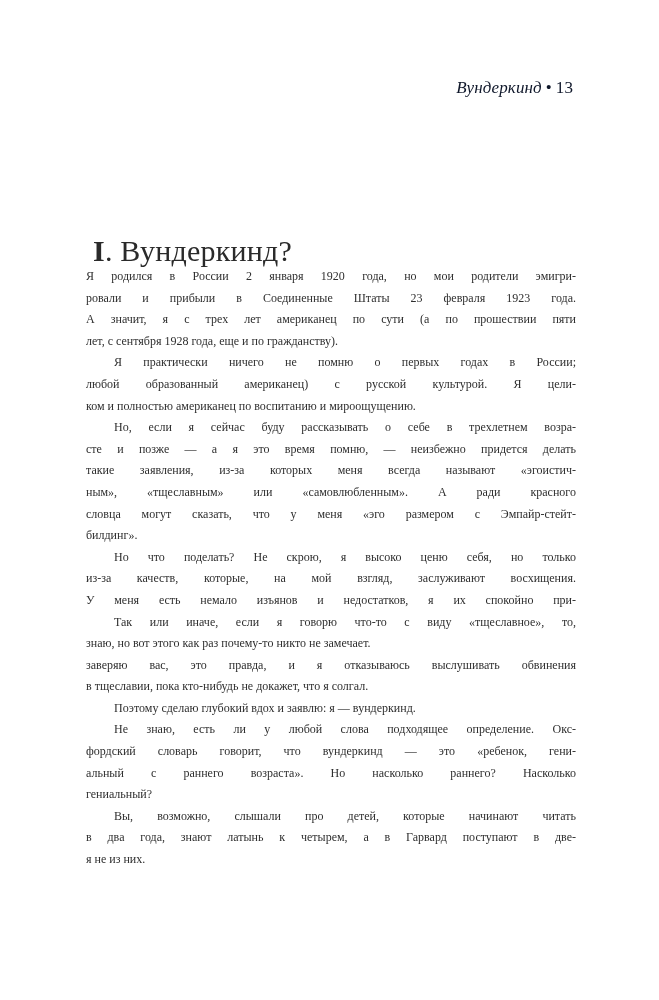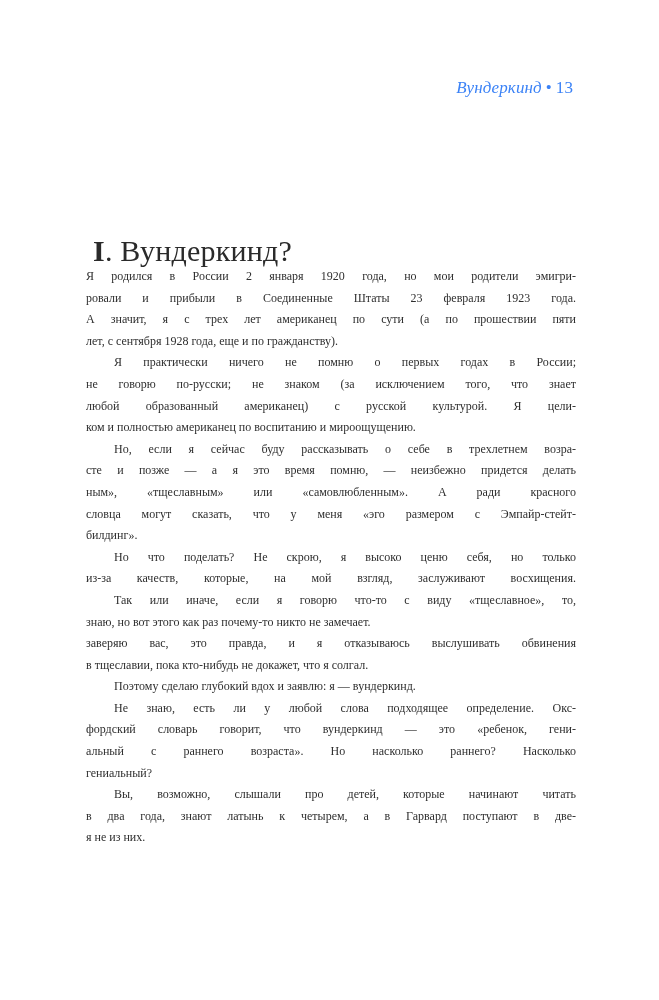--- a/index.html
+++ b/index.html
@@ -13,21 +13,21 @@
       position: relative;
       overflow: hidden;
       font-family: "Liberation Serif", "DejaVu Serif", serif;
       color: #2a2a2a;
     }
     .running-head {
       position: absolute;
       top: 78px;
       right: 86px;
       font-size: 17px;
-      color: #3b82f6;
+      color: #0f172a;
       letter-spacing: 0.1px;
     }
     .running-head .rh-title {
       font-style: italic;
     }
     .running-head .rh-bullet {
       margin: 0 4px;
     }
     .chapter-title {
       position: absolute;
@@ -75,30 +75,31 @@
   <span class="num">I</span><span>.</span>
   <span>Вундеркинд?</span>
 </h1>
 
 <div class="body-text" id="body-text">
     <span class="line">Я родился в России 2 января 1920 года, но мои родители эмигри-</span>
     <span class="line">ровали и прибыли в Соединенные Штаты 23 февраля 1923 года.</span>
     <span class="line">А значит, я с трех лет американец по сути (а по прошествии пяти</span>
     <span class="line last">лет, с сентября 1928 года, еще и по гражданству).</span>
     <span class="line indent">Я практически ничего не помню о первых годах в России;</span>
-    <span class="line">не говорю по-русски; не знаком (за исключением того, что знает</span>
     <span class="line">любой образованный американец) с русской культурой. Я цели-</span>
     <span class="line last">ком и полностью американец по воспитанию и мироощущению.</span>
     <span class="line indent">Но, если я сейчас буду рассказывать о себе в трехлетнем возра-</span>
     <span class="line">сте и позже — а я это время помню, — неизбежно придется делать</span>
+    <span class="line">такие заявления, из-за которых меня всегда называют «эгоистич-</span>
     <span class="line">ным», «тщеславным» или «самовлюбленным». А ради красного</span>
     <span class="line">словца могут сказать, что у меня «эго размером с Эмпайр-стейт-</span>
     <span class="line last">билдинг».</span>
     <span class="line indent">Но что поделать? Не скрою, я высоко ценю себя, но только</span>
     <span class="line">из-за качеств, которые, на мой взгляд, заслуживают восхищения.</span>
+    <span class="line">У меня есть немало изъянов и недостатков, я их спокойно при-</span>
     <span class="line indent">Так или иначе, если я говорю что-то с виду «тщеславное», то,</span>
     <span class="line last">знаю, но вот этого как раз почему-то никто не замечает.</span>
     <span class="line">заверяю вас, это правда, и я отказываюсь выслушивать обвинения</span>
     <span class="line last">в тщеславии, пока кто-нибудь не докажет, что я солгал.</span>
     <span class="line indent last">Поэтому сделаю глубокий вдох и заявлю: я — вундеркинд.</span>
     <span class="line indent">Не знаю, есть ли у любой слова подходящее определение. Окс-</span>
     <span class="line">фордский словарь говорит, что вундеркинд — это «ребенок, гени-</span>
     <span class="line">альный с раннего возраста». Но насколько раннего? Насколько</span>
     <span class="line last">гениальный?</span>
     <span class="line indent">Вы, возможно, слышали про детей, которые начинают читать</span>

